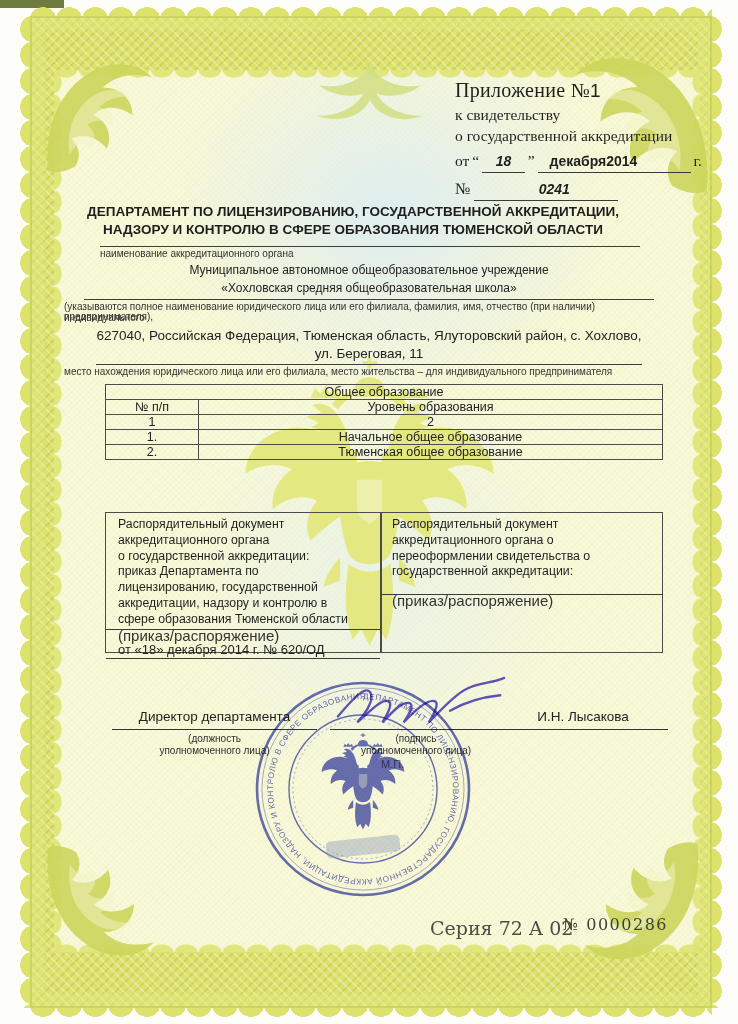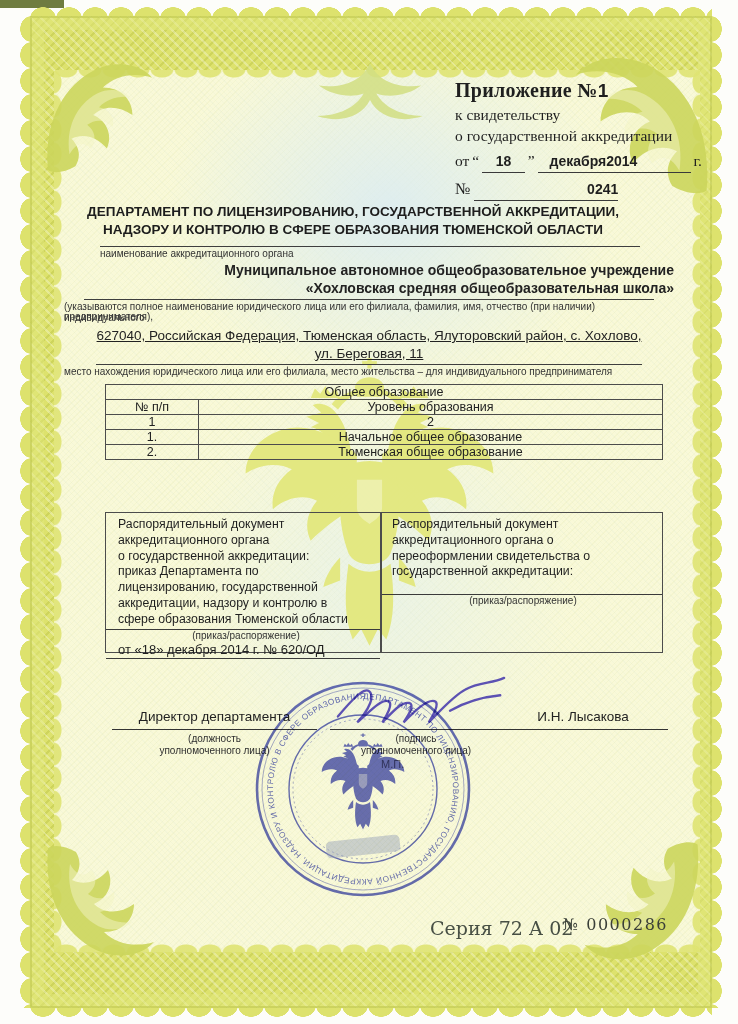--- a/index.html
+++ b/index.html
@@ -51,56 +51,56 @@
     background-size:8px 24px;}
 
   .curl{position:absolute;color:#ccd65c;opacity:.9;}
   .crest{position:absolute;color:#d2df82;opacity:.85;}
   .watermark{position:absolute;left:222px;top:358px;width:295px;height:315px;color:#e3e87d;opacity:.95;}
   .scan-strip{position:absolute;left:0;top:0;width:64px;height:8px;background:#5f6e2b;opacity:.9;}
 
   
   .appendix{position:absolute;left:455px;top:80px;width:250px;
     font-family:"Liberation Serif", serif;font-size:15.5px;line-height:21px;color:#1f1f1f;}
-  .appendix-title{font-size:20px;font-weight:bold;margin-bottom:3px;letter-spacing:.3px;}
+  .appendix-title{font-size:20px;font-weight:normal;margin-bottom:3px;letter-spacing:.3px;}
   .appendix-title .n1{font-family:"Liberation Sans", sans-serif;font-size:19px;}
   .date-row{margin-top:4px;display:flex;align-items:baseline;white-space:nowrap;}
   .date-row>span{margin-right:3px;}
   .fill{font-family:"Liberation Sans", sans-serif;font-weight:bold;font-size:14px;
     border-bottom:1.5px solid #3a3a3a;text-align:center;}
-  .day{width:50px;}
+  .day{width:50px;font-style:italic;}
   .monthyear{display:inline-flex;justify-content:flex-start;width:152px;padding:0 12px;}
   .num-row{margin-top:5px;display:flex;align-items:baseline;}
   .num-row>span:first-child{margin-right:4px;font-size:16px;}
-  .numv{width:128px;text-align:right;padding-left:16px;}
+  .numv{width:128px;text-align:center;padding-left:16px;font-style:italic;}
 
   
   .authority{position:absolute;left:48px;top:203px;width:610px;text-align:center;
     font-weight:bold;font-size:13.5px;line-height:17.5px;color:#1d1d1d;}
-  .org{position:absolute;left:64px;top:262px;width:610px;text-align:right;
-    font-weight:bold;font-size:14px;line-height:17.5px;}
+  .org{position:absolute;left:64px;top:262px;width:610px;text-align:center;
+    font-weight:normal;font-size:12px;line-height:17.5px;}
   .addr{position:absolute;left:64px;top:327px;width:610px;text-align:center;
-    font-size:13.5px;line-height:17.5px;text-decoration:underline;}
+    font-size:13.5px;line-height:17.5px;}
   .rule{position:absolute;height:1.2px;background:#3e3e3e;}
   .cap{position:absolute;font-size:10px;line-height:10.5px;color:#333;}
 
   
   .edu{position:absolute;left:105px;top:384px;width:558px;border-collapse:collapse;
     font-size:12.5px;color:#222;border-radius:10px;}
   .edu td{border:1.2px solid #4c4c4c;text-align:center;padding:0 2px;height:14px;line-height:14px;}
   .col-num{width:88px;}
 
   
   .box{position:absolute;top:512px;height:141px;border:1.3px solid #4c4c4c;box-sizing:border-box;
     font-size:12.3px;line-height:15.8px;color:#1f1f1f;}
   .box-left{left:105px;width:276px;padding:4px 6px 0 12px;}
   .box-right{left:381px;width:282px;padding:4px 8px 0 10px;}
   .u-full{margin:0 -6px 0 -12px;padding:0 6px 1px 12px;border-bottom:1.1px solid #3a3a3a;}
   .box-right .u-full{margin:0 -8px 0 -10px;padding:0 8px 1px 10px;}
-  .box-cap{text-align:center;font-size:10px;line-height:11px;color:#333;}
+  .box-cap{font-size:15px;line-height:11px;color:#333;}
   .order-value{font-size:13px;margin-top:1px;}
   .spacer-r{height:13px;}
 
   
   .sig-col{position:absolute;top:705px;height:24px;border-bottom:1.3px solid #333;
     text-align:center;font-size:13.5px;line-height:24px;white-space:nowrap;}
   .sig-pos{left:112px;width:205px;}
   .sig-sign{left:330px;width:172px;}
   .sig-name{left:498px;width:170px;}
   .sig-cap{position:absolute;top:733px;font-size:10px;line-height:12px;text-align:center;color:#2e2e2e;}

